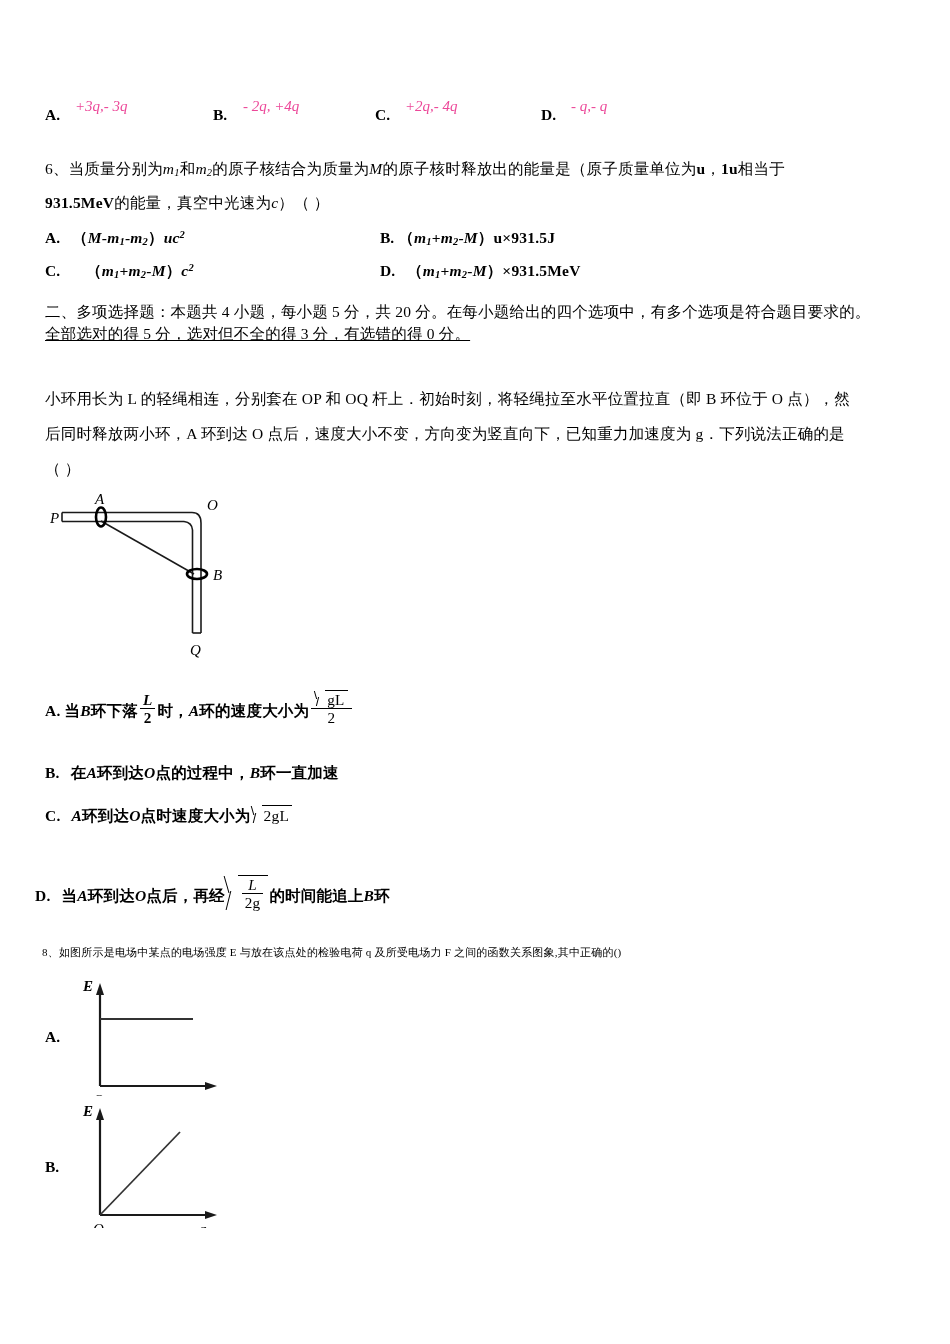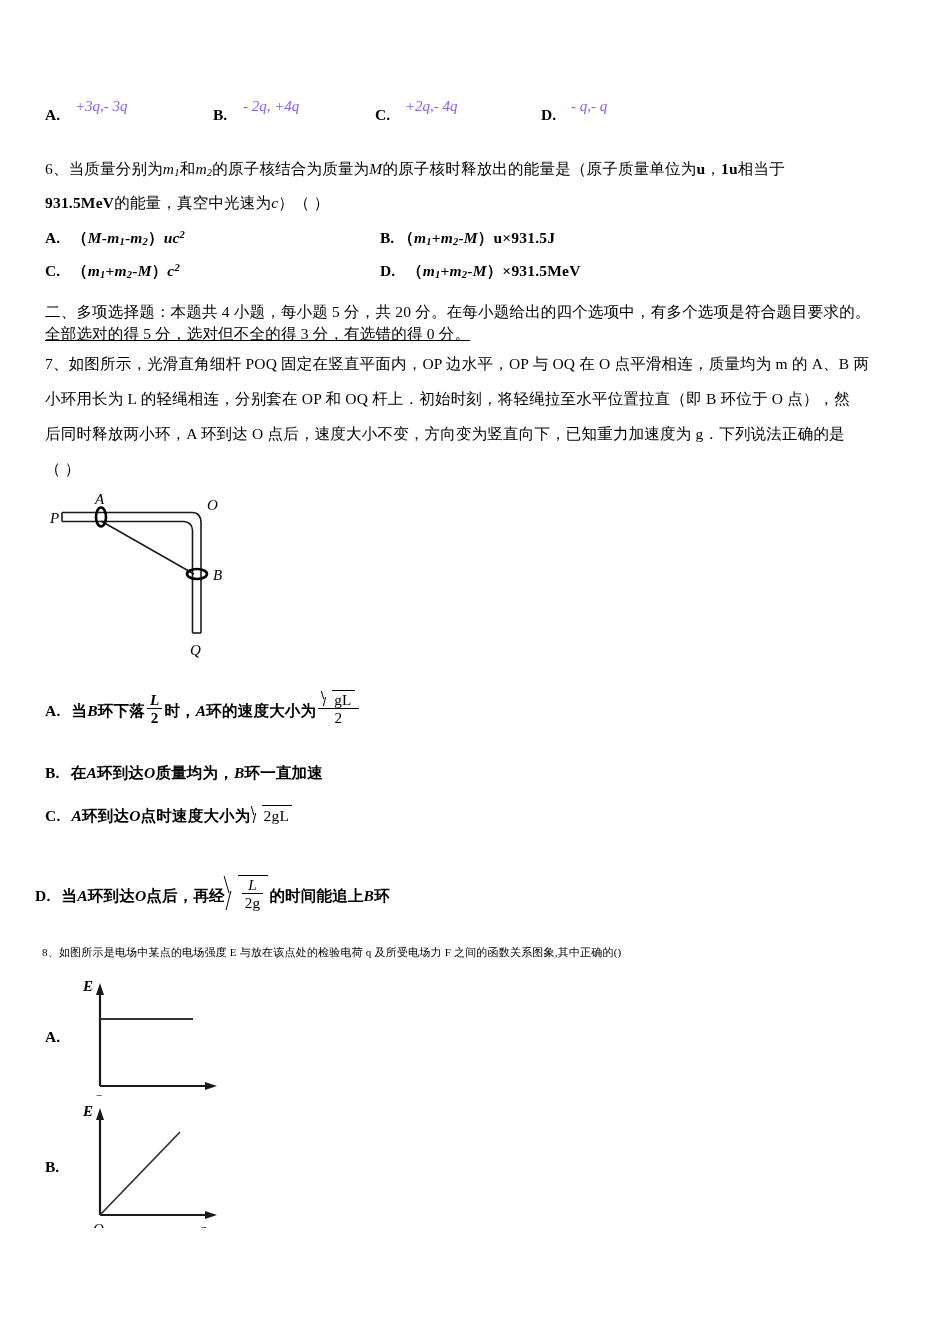--- a/index.html
+++ b/index.html
@@ -57,21 +57,21 @@
   .q5row { position: absolute; left: 0; top: 88px; width: 950px; height: 40px; }
   .q5item { position: absolute; height: 36px; }
   .q5item .lbl {
     position: absolute; left: 0; bottom: 0;
     font-weight: bold; font-size: 15.5px;
   }
   .q5item .val {
     position: absolute; left: 30px; bottom: 9px;
     font-style: italic; font-size: 15px; white-space: nowrap;
     font-family: "Liberation Serif", "DejaVu Serif", serif;
-    color: #8b5cf6;
+    color: #ec4899;
   }
 
   
   .frac {
     display: inline-block;
     vertical-align: -0.52em;
     text-align: center;
     font-size: 0.98em;
     line-height: 1.02;
     margin: 0 2px;
@@ -164,35 +164,34 @@
     </span>
   </div>
   <div class="abs" style="left:380px; top:229px;">
     <span class="opt-letter">B.</span>
     <span class="cn cn-b" style="">
       （<span class="math-bi">m<sub>1</sub></span>+<span class="math-bi">m<sub>2</sub></span>-<span class="math-bi">M</span>）u×931.5J
     </span>
   </div>
   <div class="abs" style="left:45px; top:262px;">
     <span class="opt-letter">C.</span>
-    <span class="cn cn-b" style="margin-left:8px;">
+    <span class="cn cn-b" style="margin-left:22px;">
       （<span class="math-bi">m<sub>1</sub></span>+<span class="math-bi">m<sub>2</sub></span>-<span class="math-bi">M</span>）<span class="math-bi">c<sup>2</sup></span>
     </span>
   </div>
   <div class="abs" style="left:380px; top:262px;">
     <span class="opt-letter">D.</span>
     <span class="cn cn-b" style="margin-left:8px;">
       （<span class="math-bi">m<sub>1</sub></span>+<span class="math-bi">m<sub>2</sub></span>-<span class="math-bi">M</span>）×931.5MeV
     </span>
   </div>
 
   <div class="abs cn" style="left:45px; top:303px;">二、多项选择题：本题共 4 小题，每小题 5 分，共 20 分。在每小题给出的四个选项中，有多个选项是符合题目要求的。</div>
   <div class="abs cn" style="left:45px; top:325px;text-decoration:underline;">全部选对的得 5 分，选对但不全的得 3 分，有选错的得 0 分。</div>
 
-  <div class="abs cn" style="left:45px; top:355px;">7、如图所示，光滑直角细杆 POQ 固定在竖直平面内，OP 边水平，OP 与 OQ 在 O 点平滑相连，质量均为 m 的 A、B 两</div>
   <div class="abs cn" style="left:45px; top:425px;">后同时释放两小环，A 环到达 O 点后，速度大小不变，方向变为竖直向下，已知重力加速度为 g．下列说法正确的是</div>
   <div class="abs cn" style="left:45px; top:390px;">小环用长为 L 的轻绳相连，分别套在 OP 和 OQ 杆上．初始时刻，将轻绳拉至水平位置拉直（即 B 环位于 O 点），然</div>
   <div class="abs cn" style="left:45px; top:460px;">（    ）</div>
 
   <div id="poq-figure">
     <svg width="220" height="170" viewBox="0 0 220 170">
 
       <line x1="12" y1="20.5" x2="142" y2="20.5" stroke="#1a1a1a" stroke-width="1.6"></line>
       <line x1="12" y1="29.5" x2="134" y2="29.5" stroke="#1a1a1a" stroke-width="1.6"></line>
       <line x1="12" y1="20.5" x2="12" y2="29.5" stroke="#1a1a1a" stroke-width="1.6"></line>
@@ -213,29 +212,29 @@
       <text x="0" y="31" font-family="Liberation Serif, serif" font-style="italic" font-size="15" fill="#000">P</text>
       <text x="45" y="12" font-family="Liberation Serif, serif" font-style="italic" font-size="15" fill="#000">A</text>
       <text x="157" y="18" font-family="Liberation Serif, serif" font-style="italic" font-size="15" fill="#000">O</text>
       <text x="163" y="88" font-family="Liberation Serif, serif" font-style="italic" font-size="15" fill="#000">B</text>
       <text x="140" y="163" font-family="Liberation Serif, serif" font-style="italic" font-size="15" fill="#000">Q</text>
     </svg>
   </div>
 
   <div class="abs cn" style="left:45px; top:690px;">
     <span class="opt-letter">A.</span>
-    <span class="cn cn-b" style="margin-left:7px;">
+    <span class="cn cn-b" style="">
       <span>当</span><span class="math-bi">B</span><span>环下落</span><span class="frac"><span class="num math-i">L</span><span class="den radtext">2</span></span><span>时，</span><span class="math-bi">A</span><span>环的速度大小为</span><span class="frac"><span class="num" style="font-weight:normal"><span class="sqrt"><span class="rad radtext">gL</span></span></span><span class="den radtext" style="font-weight:normal">2</span></span>
     </span>
   </div>
 
   <div class="abs cn" style="left:45px; top:764px;">
     <span class="opt-letter">B.</span>
     <span class="cn cn-b" style="margin-left:7px;">
-      <span>在</span><span class="math-bi">A</span><span>环到达</span><span class="math-bi">O</span><span>质量均为，</span><span class="math-bi">B</span><span>环一直加速</span>
+      <span>在</span><span class="math-bi">A</span><span>环到达</span><span class="math-bi">O</span><span>点的过程中，</span><span class="math-bi">B</span><span>环一直加速</span>
     </span>
   </div>
 
   <div class="abs cn" style="left:45px; top:805px;">
     <span class="opt-letter">C.</span>
     <span class="cn cn-b" style="margin-left:7px;">
       <span class="math-bi">A</span><span>环到达</span><span class="math-bi">O</span><span>点时速度大小为</span><span class="sqrt" style="font-weight:normal;"><span class="rad radtext">2gL</span></span>
     </span>
   </div>
 

